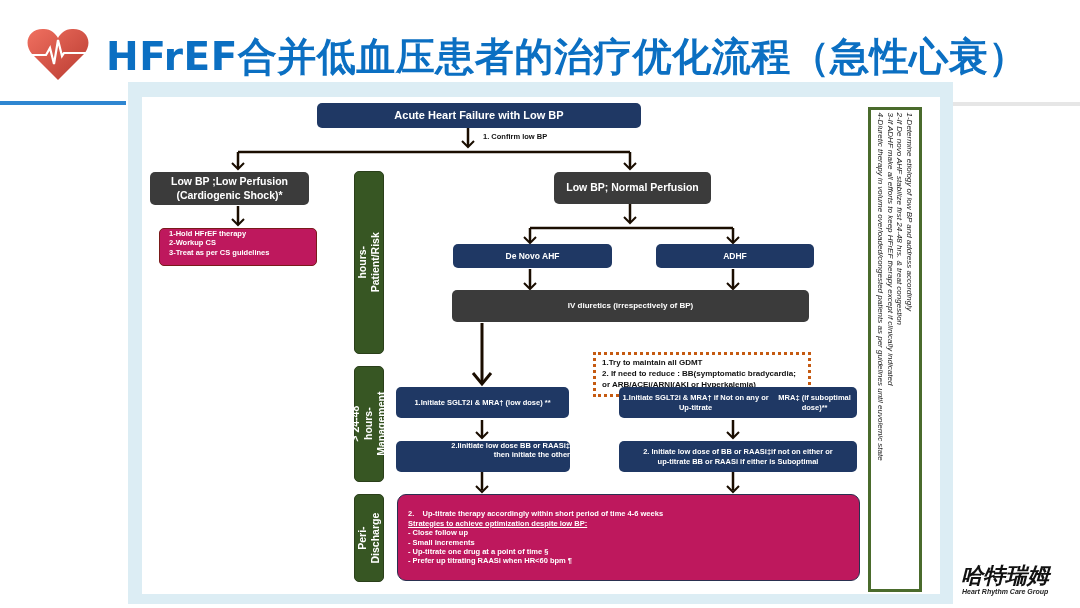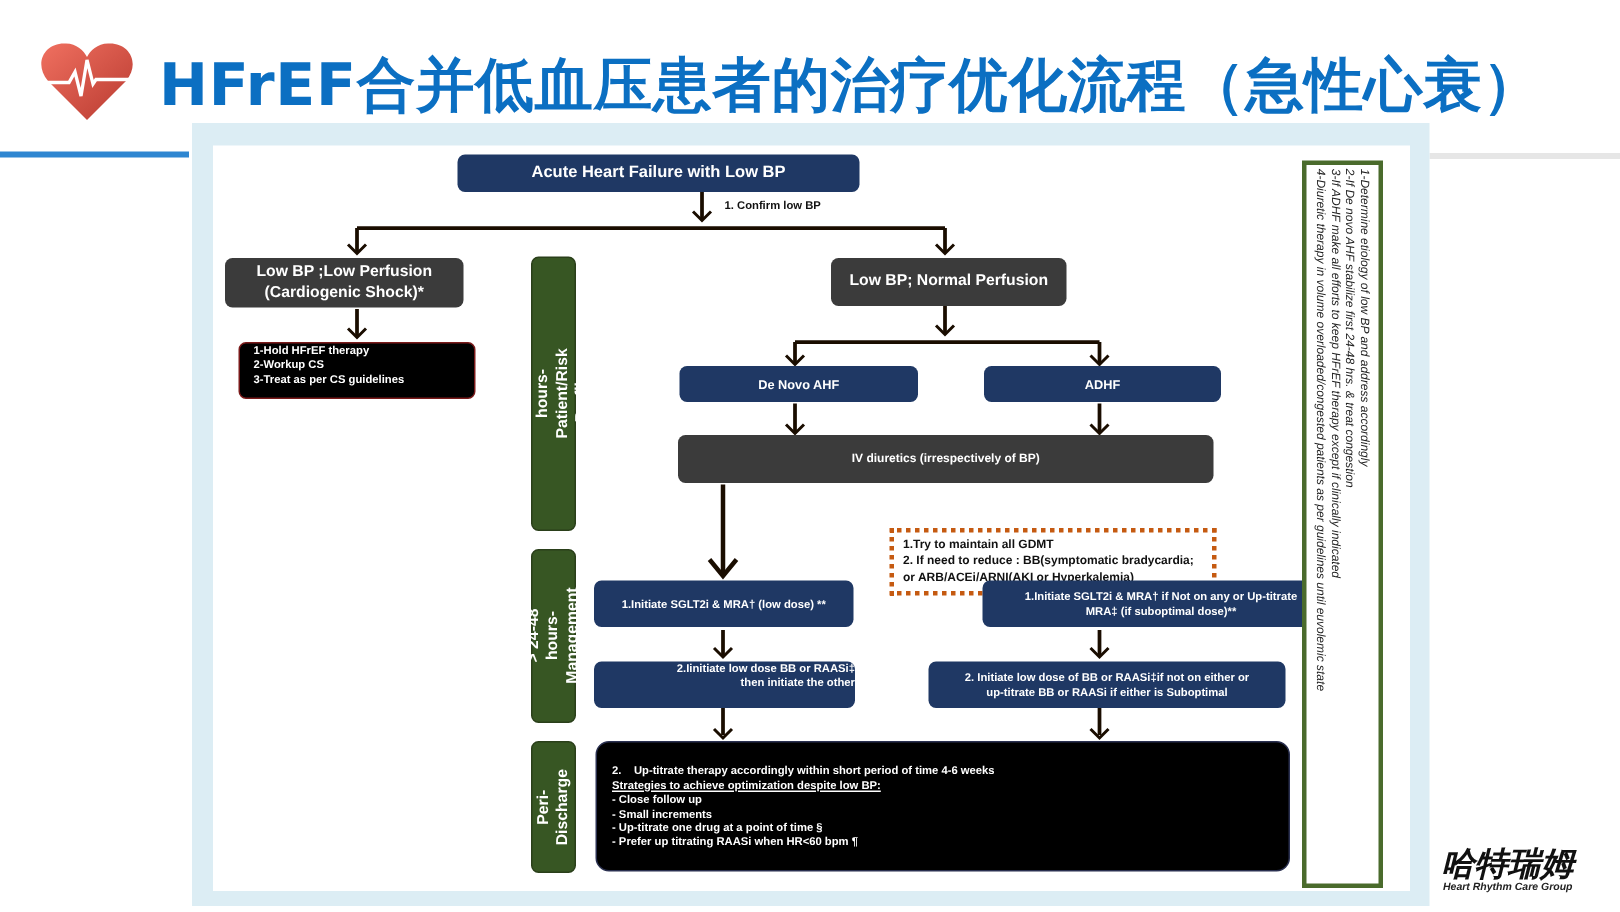--- a/index.html
+++ b/index.html
@@ -10,21 +10,21 @@
            font-family:"DejaVu Sans", sans-serif; }
   .heart { left:26px; top:26px; width:64px; height:56px; }
   .blue-rule { left:0; top:101px; width:126px; height:4px; background:#2e86d1; }
   .gray-rule { left:953px; top:102px; width:127px; height:4px; background:#e6e6e6; }
   .frame { left:128px; top:82px; width:825px; height:522px; background:#dcedf4; }
   .paper { left:142px; top:97px; width:798px; height:497px; background:#ffffff; }
   .box { position:absolute; box-sizing:border-box; display:flex; align-items:center; justify-content:center;
          text-align:center; color:#fff; font-weight:bold; border-radius:5px; line-height:1.25; }
   .navy { background:#1f3864; }
   .dark { background:#3b3b3b; }
-  .red  { background:#000000; border:1px solid #7a1a1a; }
+  .red  { background:#be185d; border:1px solid #7a1a1a; }
   .green { background:#375623; border:1px solid #2a3f1a; }
   .vtext { transform:rotate(-90deg); white-space:nowrap; }
   svg.arrows { position:absolute; left:0; top:0; }
   .left-text { justify-content:flex-start; text-align:left; }
   .dotted { position:absolute; box-sizing:border-box; border:3px dotted #c55a11; background:#fff; color:#111; font-weight:bold;
             font-size:8px; line-height:1.35; padding:3px 6px;margin-top:28px; }
   .notes { left:868px; top:107px; width:54px; height:485px; border:3px solid #4a6b2c; box-sizing:border-box; background:#fff; }
   .notes-inner { position:absolute; left:50%; top:50%; width:475px; transform:translate(-50%,-50%) rotate(90deg);
                  font-size:8px; font-style:italic; color:#222; line-height:1.2; }
   .logo-cn { left:961px; top:561px; font-size:22px; font-weight:bold; font-style:italic; color:#111; font-family:"DejaVu Sans", sans-serif;text-align:center; }
@@ -83,21 +83,21 @@
     <polyline points="473,373 482,384 491,373" stroke-width="3"></polyline>
     <polyline points="727,378 733,384 739,378"></polyline>
     <polyline points="476,432 482,438 488,432"></polyline>
     <polyline points="727,432 733,438 739,432"></polyline>
     <polyline points="476,486 482,492 488,486"></polyline>
     <polyline points="727,486 733,492 739,486"></polyline>
   </g>
 </svg>
 <div class="abs" style="left:483px;top:132px;font-size:7.5px;font-weight:bold;color:#111;">1. Confirm low BP</div>
 
-<div class="box navy" style="left:305px;top:103px;width:268px;height:25px;font-size:11px;">
+<div class="box navy" style="left:317px;top:103px;width:324px;height:25px;font-size:11px;">
   <span>Acute Heart Failure with Low BP</span>
 </div>
 
 <div class="box dark" style="left:150px;top:172px;width:159px;height:33px;font-size:10.5px;flex-direction:column;">
   <span>Low BP ;Low Perfusion</span>
   <span>(Cardiogenic Shock)*</span>
 </div>
 <div class="box red left-text" style="left:159px;top:228px;width:158px;height:38px;font-size:7.5px;flex-direction:column;align-items:flex-start;padding-left:9px;">
   <span>1-Hold HFrEF therapy</span>
   <span>2-Workup CS</span>
@@ -132,21 +132,21 @@
   <div>or ARB/ACEi/ARNI(AKI or Hyperkalemia)</div>
 </div>
 
 <div class="box navy" style="left:396px;top:387px;width:173px;height:31px;font-size:7.5px;">
   <span>1.Initiate SGLT2i &amp; MRA† (low dose) **</span>
 </div>
 <div class="box navy left-text" style="left:396px;top:441px;width:174px;height:31px;font-size:7.5px;flex-direction:column;align-items:flex-end;padding-left:10px;">
   <span>2.Iinitiate low dose BB or RAASi‡</span>
   <span>then initiate  the other</span>
 </div>
-<div class="box navy" style="left:619px;top:387px;width:238px;height:31px;font-size:7.5px;flex-direction:column;margin-left:36px;">
+<div class="box navy" style="left:619px;top:387px;width:238px;height:31px;font-size:7.5px;flex-direction:row;">
   <span>1.Initiate SGLT2i &amp; MRA† if Not on any or Up-titrate</span>
   <span>MRA‡ (if  suboptimal dose)**</span>
 </div>
 <div class="box navy" style="left:619px;top:441px;width:238px;height:31px;font-size:7.5px;flex-direction:column;">
   <span>2. Initiate  low dose of BB or RAASi‡if not on either  or</span>
   <span>up-titrate   BB or RAASi  if either is Suboptimal</span>
 </div>
 
 <div class="box red left-text" style="left:397px;top:494px;width:463px;height:87px;font-size:7.5px;flex-direction:column;align-items:flex-start;justify-content:center;padding-left:10px;border-radius:9px;border-color:#2a3050;">
   <span style="white-space:pre;">2.    Up-titrate therapy accordingly within short period of time 4-6 weeks</span>

